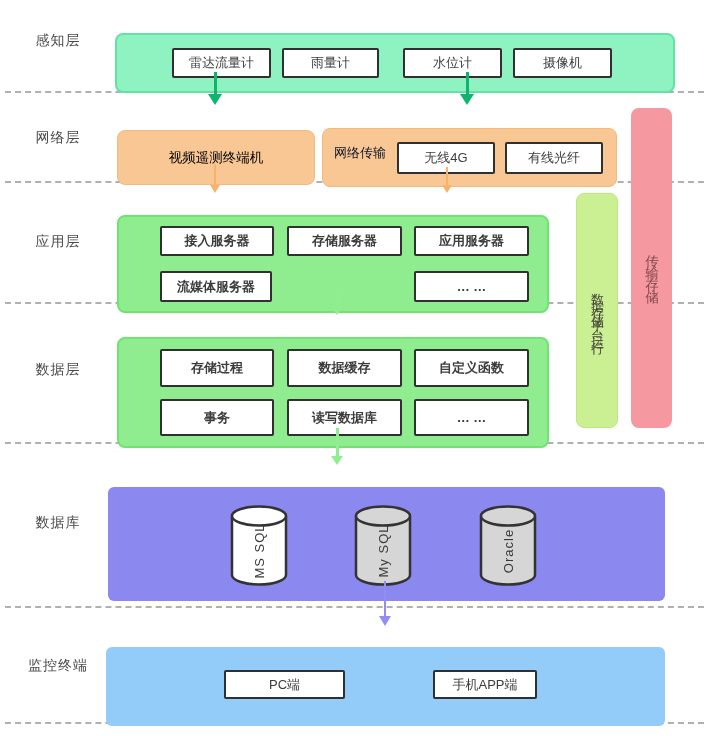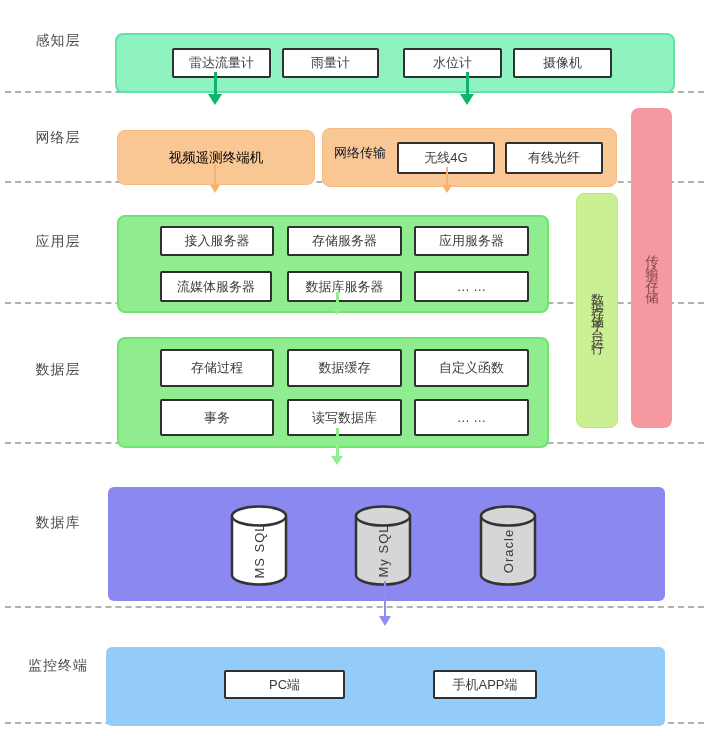--- a/index.html
+++ b/index.html
@@ -7,21 +7,21 @@
     position:relative; width:709px; height:736px; background:#ffffff;
     font-family:"Liberation Sans","DejaVu Sans",sans-serif; overflow:hidden;
   }
   .dash { position:absolute; left:5px; width:699px; height:0; border-top:2px dashed var(--dash,#b0b0b0); }
   .layer-label {
     position:absolute; left:12px; width:92px; text-align:center;
     font-size:14px; color:#4a4a4a; letter-spacing:1px;
   }
   .band { position:absolute; border-radius:8px; box-sizing:border-box;margin-top:20px; }
   .band.mint   { background:var(--mint);   border:2px solid var(--mint-border); }
-  .band.green  { background:var(--green);  border:2px solid var(--green-border); }
+  .band.green  { background:var(--green);  border:2px solid var(--green-border);font-weight:bold; }
   .band.orange { background:var(--orange); border:1px solid var(--orange-border); }
   .band.purple { background:var(--purple); border-radius:6px; }
   .band.blue   { background:var(--blue);   border-radius:6px;padding-left:43px; }
   .wbox {
     position:absolute; box-sizing:border-box; background:#ffffff;
     border:2px solid var(--box-border,#303030); border-radius:2px;
     display:flex; align-items:center; justify-content:center;
     font-size:13px; color:#3c3c3c; white-space:nowrap;
   }
   .net-label { position:absolute; left:11px; top:0; bottom:10px; display:flex; align-items:center; font-size:13px; color:#0f172a; }
@@ -94,21 +94,20 @@
   <div class="arrow arrow-orange" style="left:442px; top:167px; height:26px">
     <div class="stem"></div>
       <div class="head"></div>
   </div>
 
   <div class="band green" style="left:117px; top:195px; width:432px; height:98px">
     <div class="wbox" style="left:41px;  top:9px;  width:114px; height:30px">接入服务器</div>
     <div class="wbox" style="left:168px; top:9px;  width:115px; height:30px">存储服务器</div>
     <div class="wbox" style="left:295px; top:9px;  width:115px; height:30px">应用服务器</div>
     <div class="wbox" style="left:41px;  top:54px; width:112px; height:31px">流媒体服务器</div>
-    <div class="wbox" style="left:168px; top:54px; width:115px; height:31px">数据库服务器</div>
     <div class="wbox" style="left:295px; top:54px; width:115px; height:31px">… …</div>
   </div>
 
   <div class="arrow arrow-lgreen" style="left:331px; top:292px; height:23px">
     <div class="stem"></div>
       <div class="head"></div>
   </div>
 
   <div class="band green" style="left:117px; top:317px; width:432px; height:111px">
     <div class="wbox" style="left:41px;  top:10px; width:114px; height:38px">存储过程</div>

